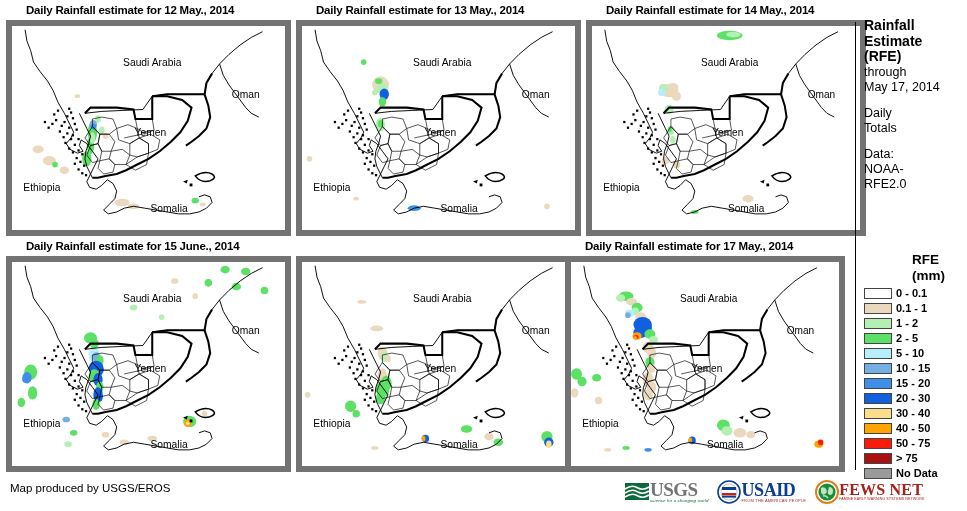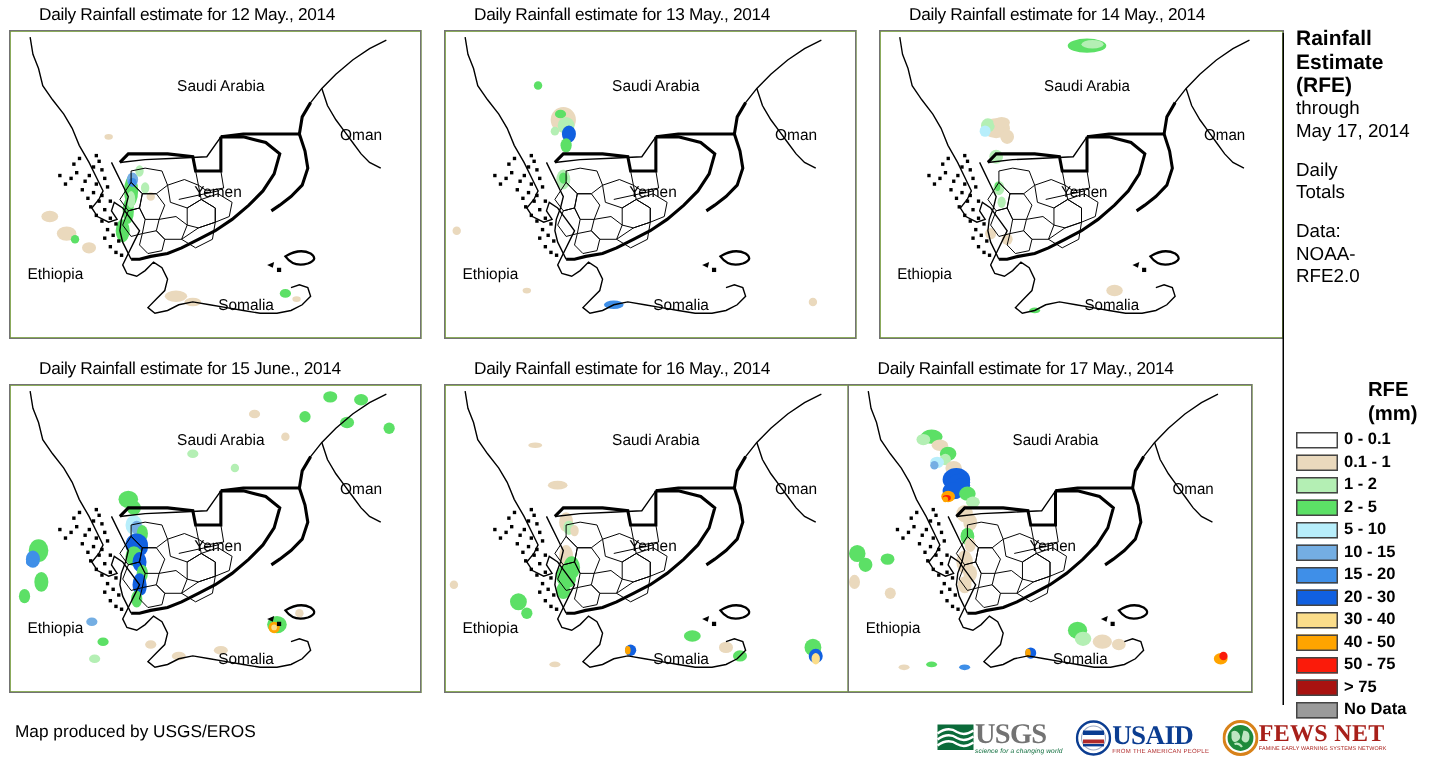--- a/index.html
+++ b/index.html
@@ -1,23 +1,23 @@
 <!DOCTYPE html>
 <html><head>
 <meta charset="utf-8">
 <style>
   html,body{margin:0;padding:0;background:#ffffff;}
   body{width:967px;height:511px;position:relative;overflow:hidden;
        font-family:"Liberation Sans","DejaVu Sans",sans-serif;color:#000;}
 
   
   .panel{position:absolute;}
-  .panel-title{font-size:11.5px;font-weight:normal;letter-spacing:-0.2px;
+  .panel-title{font-size:11.5px;font-weight:bold;letter-spacing:-0.2px;
                white-space:nowrap;line-height:13px;height:14px;padding-left:20px;}
-  .map-frame{position:absolute;border:1px solid #737373;background:#84cc16;
+  .map-frame{position:absolute;border:6px solid #737373;background:#a3a3a3;
              overflow:hidden;}
   .map-svg{position:absolute;left:0;top:0;}
 
   
   #sidebar{position:absolute;left:864px;top:18px;width:103px;}
   .side-title{font-size:14px;font-weight:bold;line-height:15.5px;}
   .side-sub{font-size:12.5px;line-height:15px;}
   .side-gap{height:11px;}
 
   
@@ -442,21 +442,20 @@
     <path d="M120,118 L148,112" stroke="#000" stroke-width="0.7" fill="none"></path>
     <text x="150" y="42" font-family="Liberation Sans, sans-serif" font-size="11" text-anchor="middle" fill="#000">Saudi Arabia</text>
     <text x="250" y="76" font-family="Liberation Sans, sans-serif" font-size="11" text-anchor="middle" fill="#000">Oman</text>
     <text x="148" y="116" font-family="Liberation Sans, sans-serif" font-size="11" text-anchor="middle" fill="#000">Yemen</text>
     <text x="32" y="174" font-family="Liberation Sans, sans-serif" font-size="11" text-anchor="middle" fill="#000">Ethiopia</text>
     <text x="168" y="196" font-family="Liberation Sans, sans-serif" font-size="11" text-anchor="middle" fill="#000">Somalia</text>
   </svg>
       </div>
     </div>
     <div class="panel" style="left: 296px; top: 240px; width: 275px; height: 222px;">
-      <div class="panel-title">Daily Rainfall estimate for 16 May., 2014</div>
       <div class="map-frame" style="left:0;top:16px;width:273px;height:204px;">
   <svg class="map-svg" width="100%" height="100%" viewBox="0 0 292 215" preserveAspectRatio="none">
     <rect x="0" y="0" width="292" height="215" fill="#fff"></rect>
     <g>
             <ellipse cx="86" cy="96" rx="5" ry="7" fill="#ead9bd"></ellipse>
             <ellipse cx="88" cy="100" rx="4" ry="5" fill="#b4efb4"></ellipse>
             <ellipse cx="92" cy="102" rx="3" ry="4" fill="#ead9bd"></ellipse>
             <ellipse cx="86" cy="120" rx="5" ry="8" fill="#ead9bd"></ellipse>
             <ellipse cx="90" cy="128" rx="6" ry="8" fill="#5ce066"></ellipse>
             <ellipse cx="86" cy="134" rx="7" ry="8" fill="#5ce066"></ellipse>

